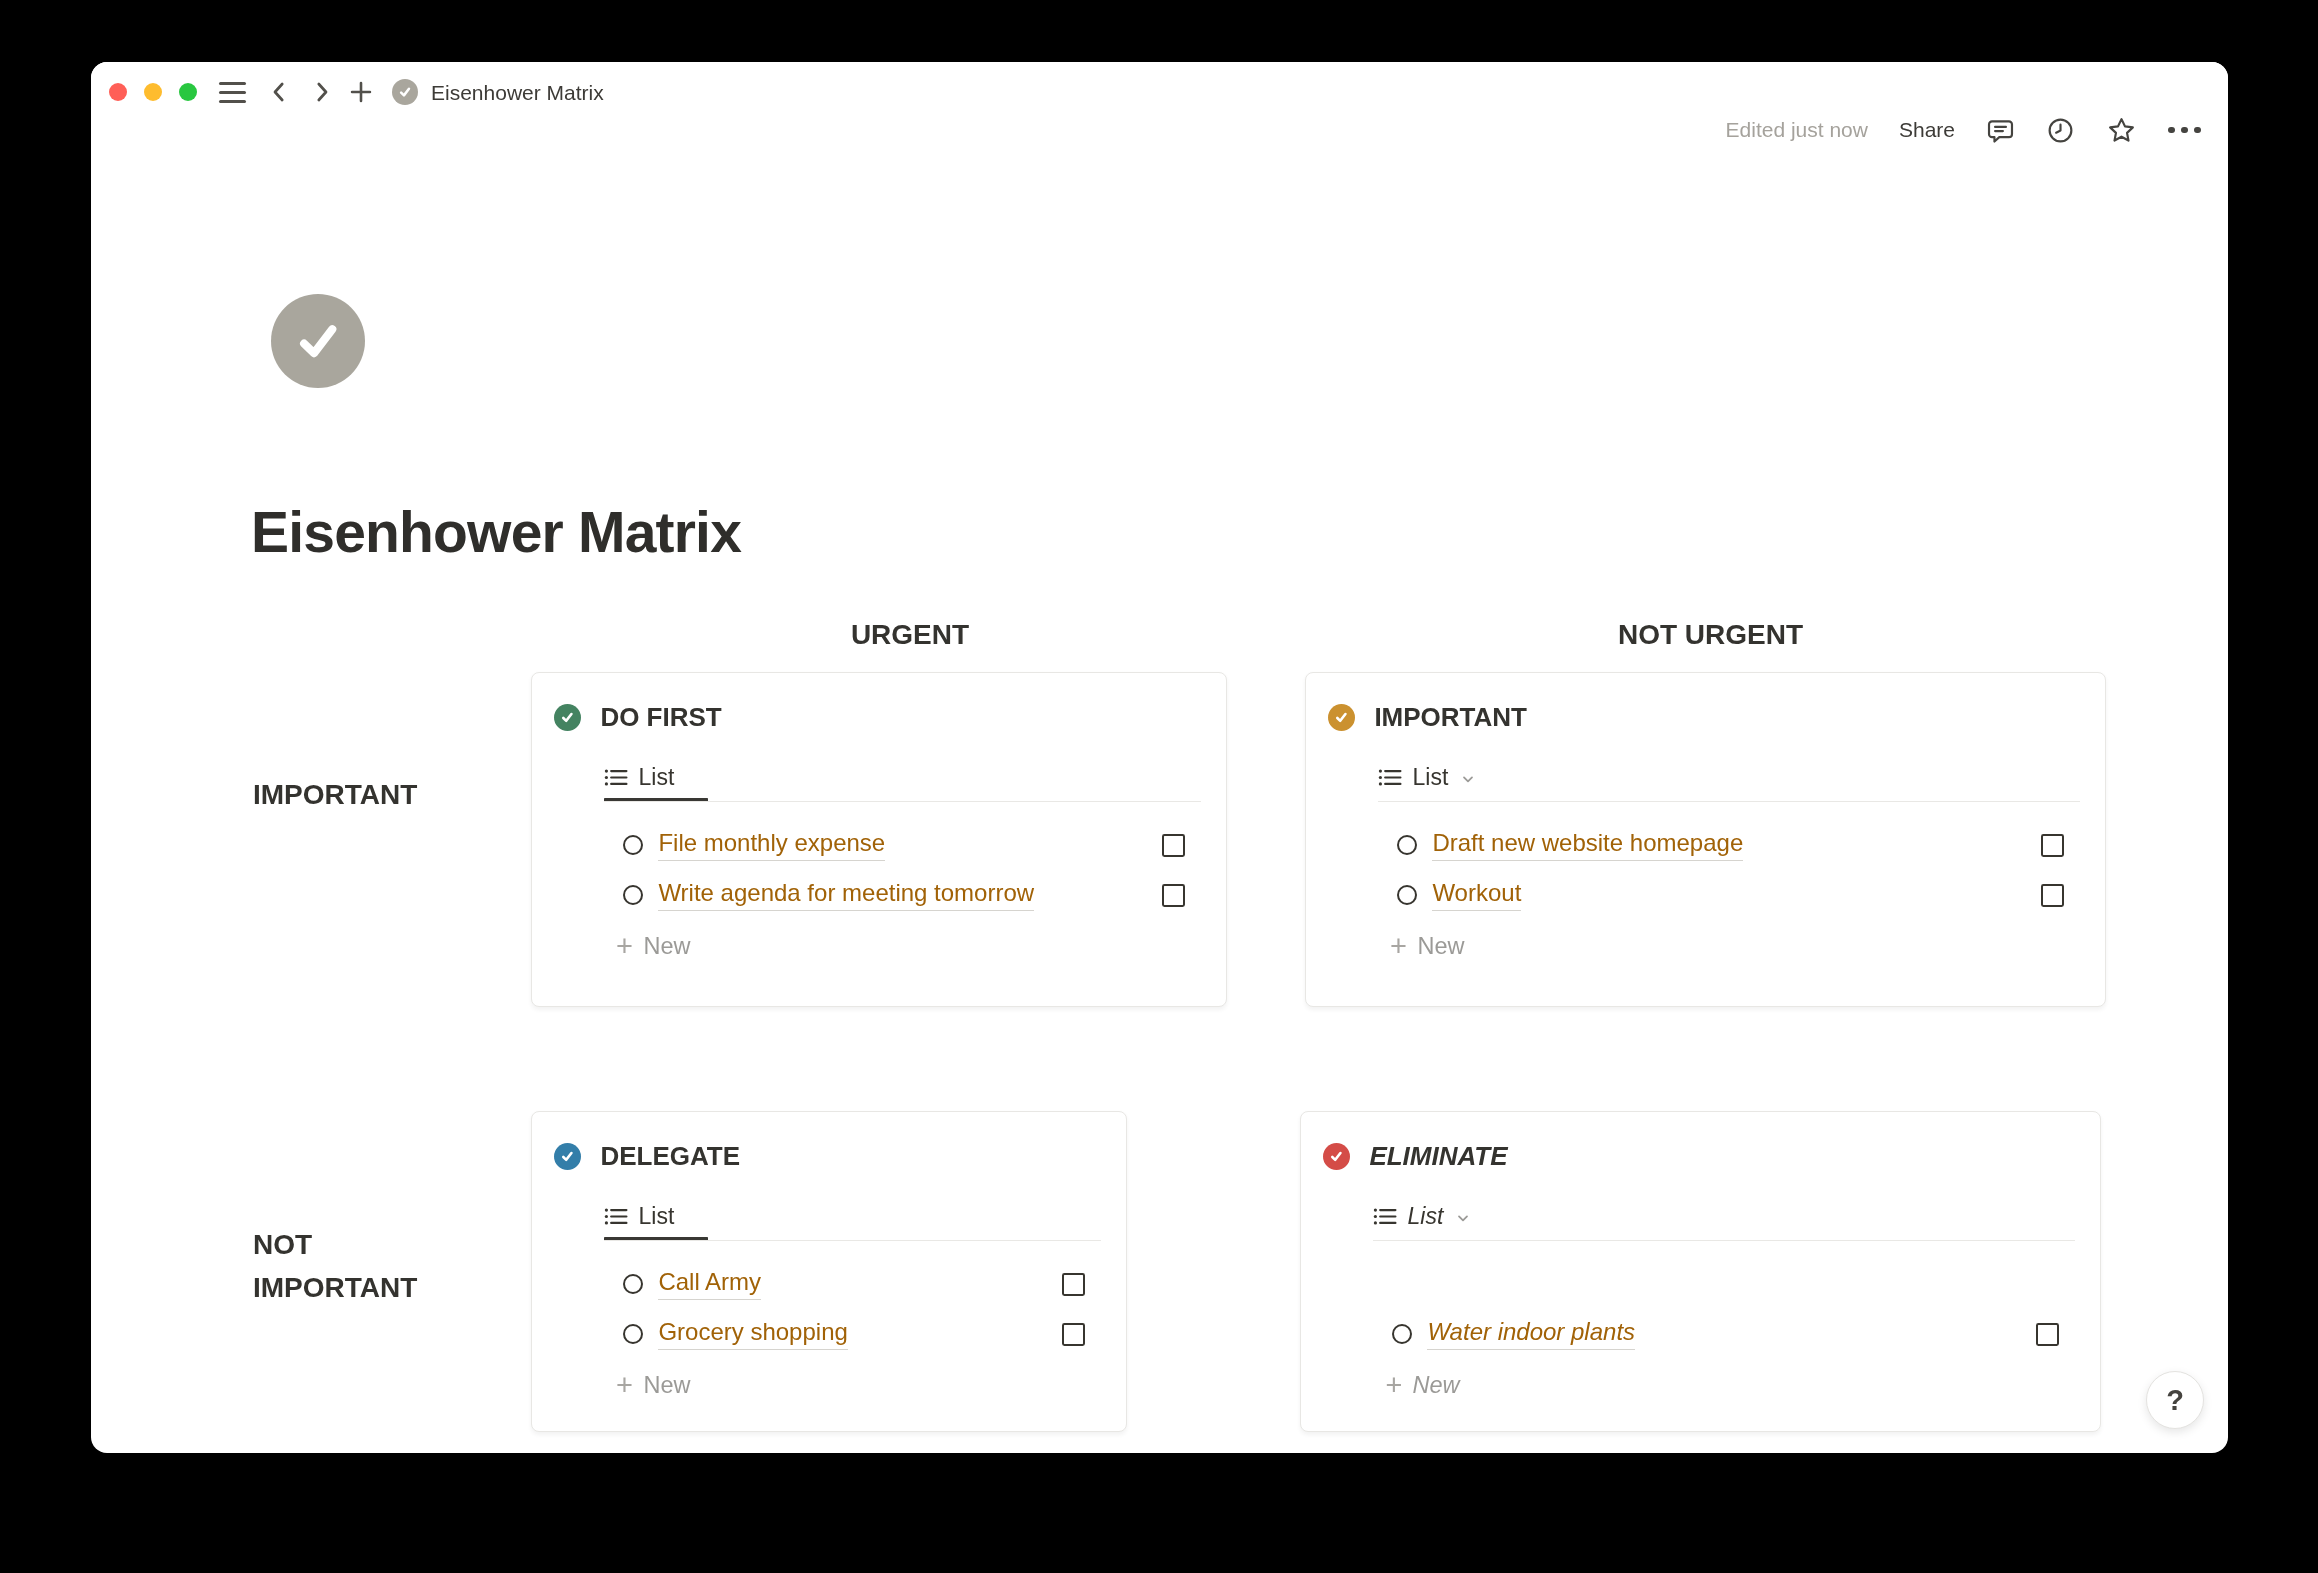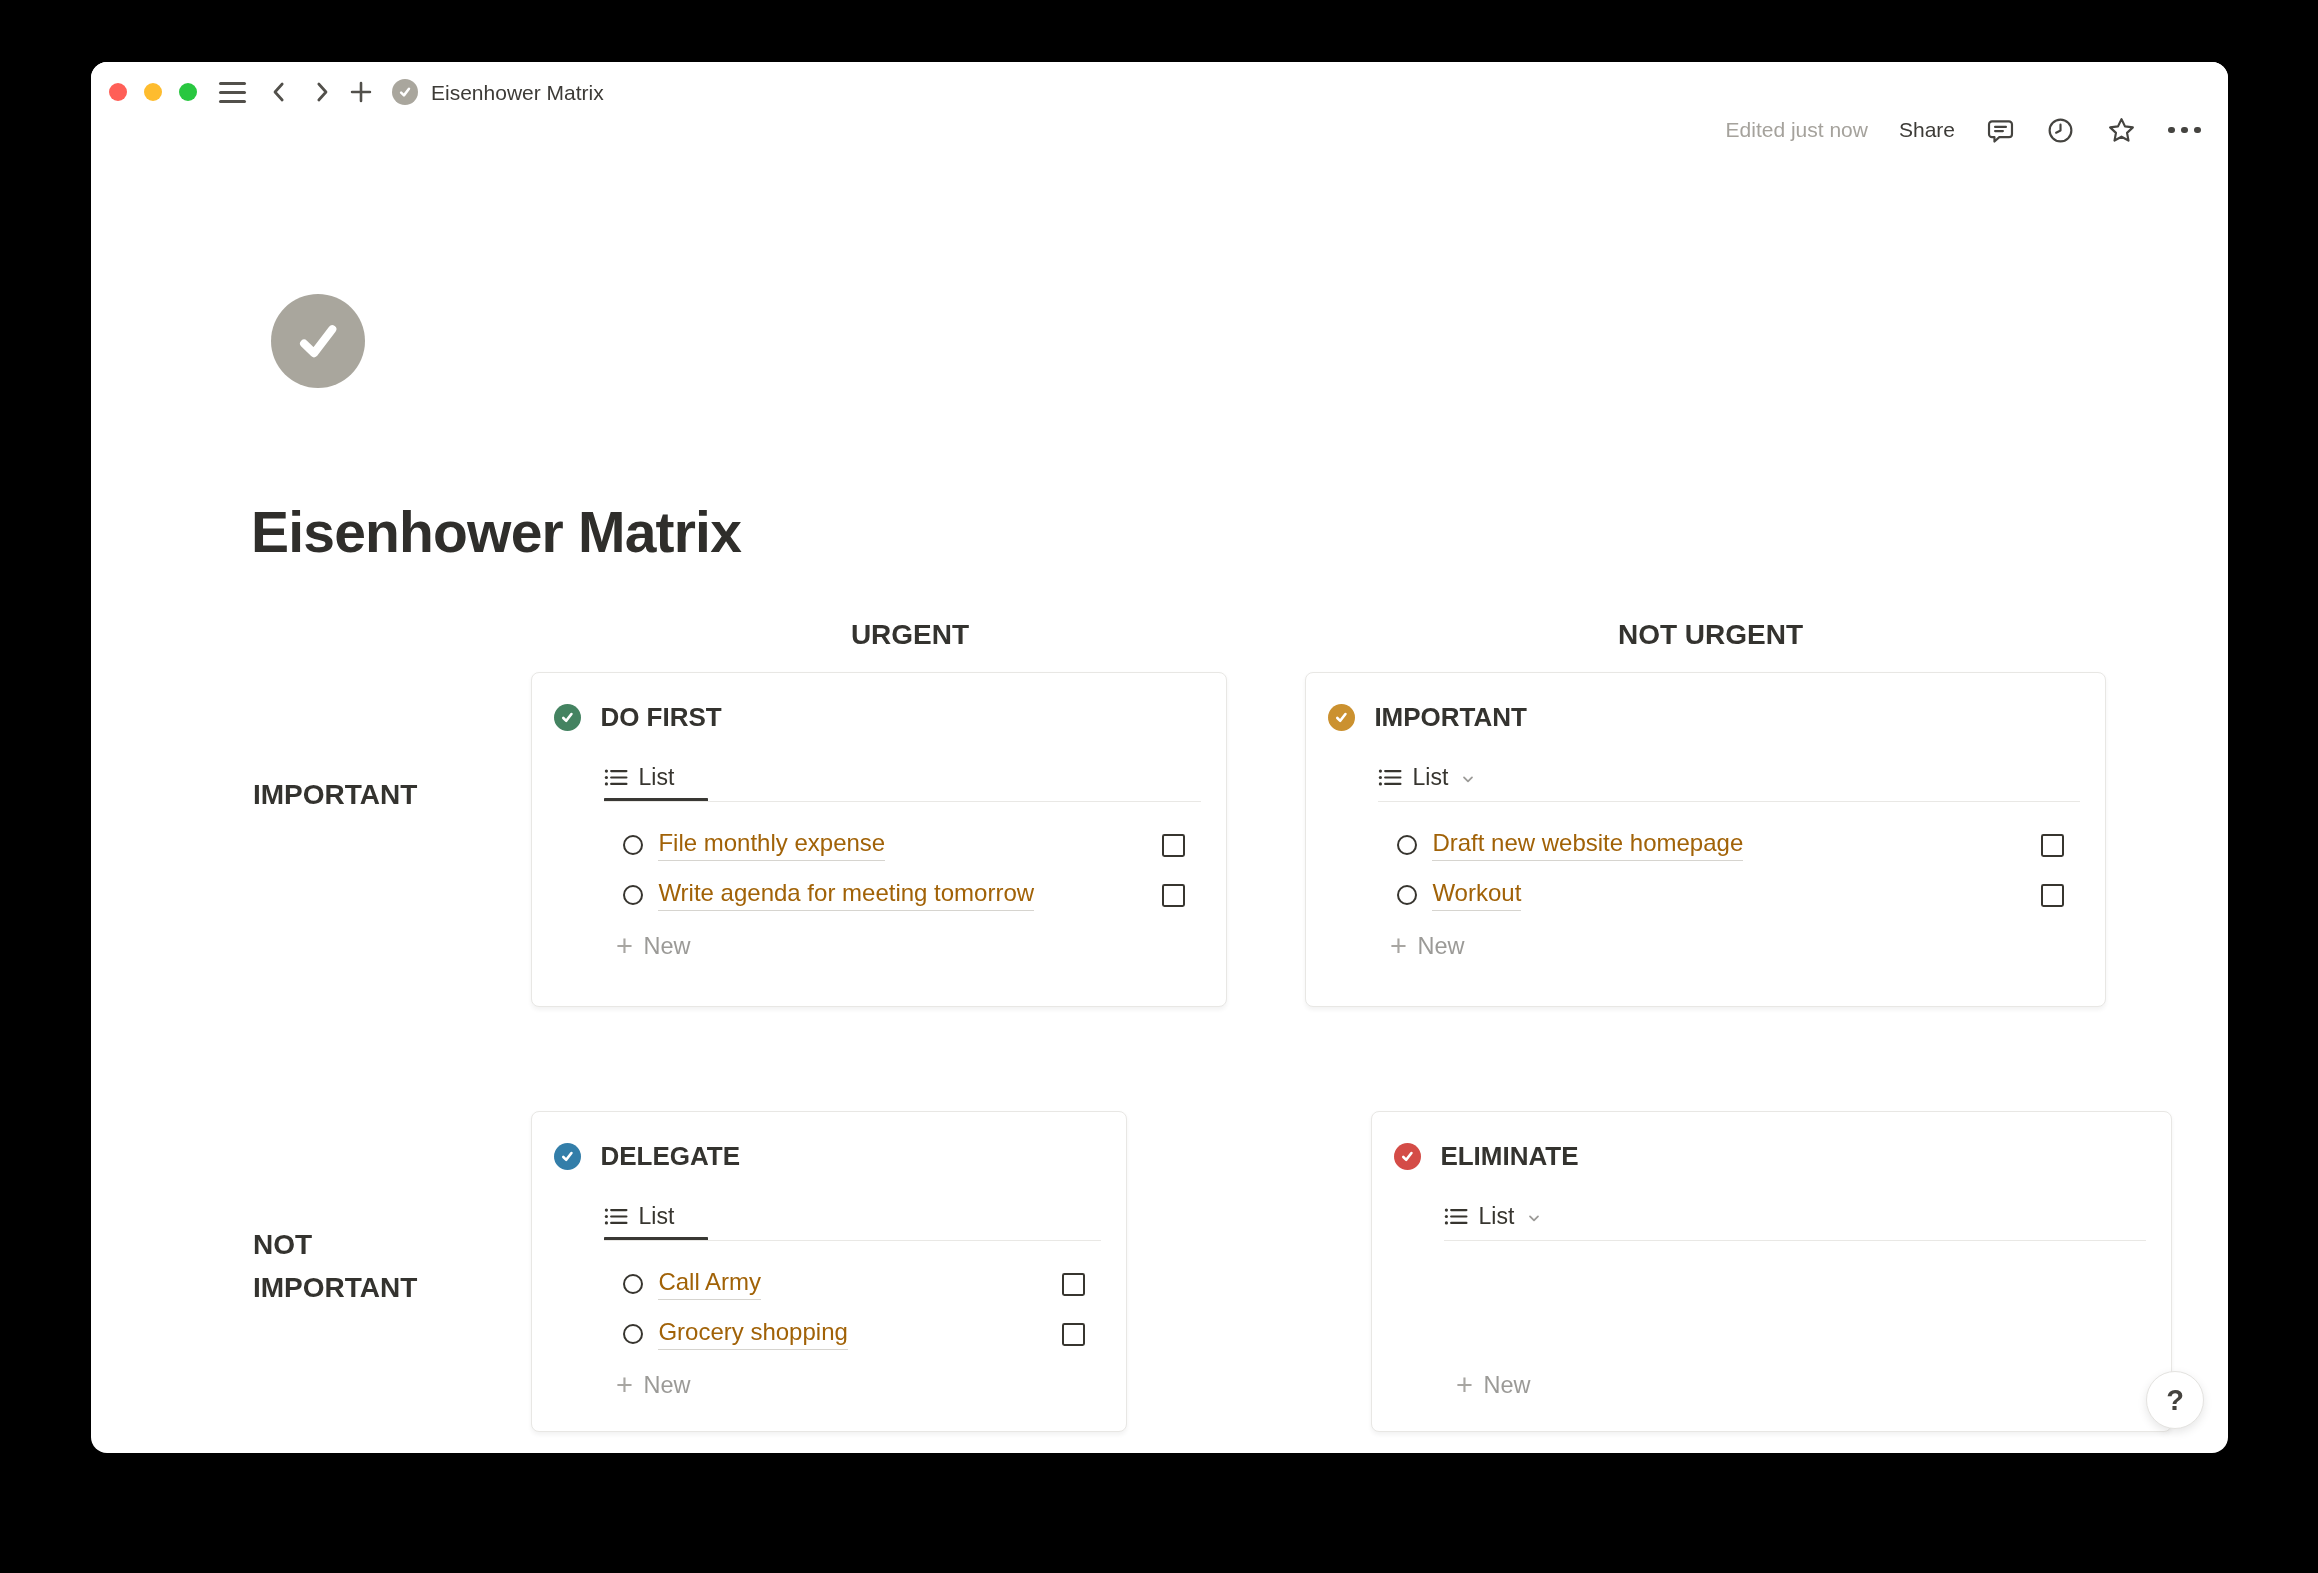--- a/index.html
+++ b/index.html
@@ -37,21 +37,21 @@
   .col-header.c1 { left:1498px; width:243px; }
   .row-header { position:absolute; left:162px; font-size:28px; font-weight:700; color:#34332f; line-height:43px; width:194px; }
   .row-header.r0 { top:711px; }
   .row-header.r1 { top:1161px; }
 
   
   .card { position:absolute; background:#fff; border:1.6px solid #e8e7e4; border-radius:8px; box-shadow:0 2.4px 4px rgba(0,0,0,0.05); }
   .card.q0 { left:440px;  top:610px;  width:696px; height:335px; }
   .card.q1 { left:1214px; top:610px;  width:801px; height:335px; }
   .card.q2 { left:440px;  top:1049px; width:596px; height:321px; }
-  .card.q3 { left:1280px; top:1049px; width:801px; height:321px; }
+  .card.q3 { left:1209px; top:1049px; width:801px; height:321px;font-style:italic; }
   .card-head { position:absolute; left:22px; top:29px; display:flex; align-items:center; gap:19.4px; }
   .quad-check { width:27px; height:27px; border-radius:50%; display:flex; align-items:center; justify-content:center; flex:none; }
   .card-title { font-size:26px; font-weight:600; color:#34332f; }
   .tab { position:absolute; left:72px; top:83px; height:42px; display:flex; align-items:center; gap:10.5px; font-size:23px; color:#37352f; }
   .list-icon { display:flex; }
   .chev-down { display:flex; margin-left:1.6px; margin-top:3.2px; }
   .divider { position:absolute; left:72px; right:25px; top:128px; border-top:1.6px solid #e9e8e5; }
   .tab-underline { position:absolute; left:72px; top:125px; width:104px; height:4px; background:#393834; border-radius:0.8px; }
   .task { position:absolute; left:91px; right:41px; height:36px; display:flex; align-items:center; }
   .task.t0 { top:154px; } .task.t1 { top:204px; }
@@ -279,20 +279,25 @@
           </svg>
       </span>
       <span>List</span>
       <span class="chev-down">
         <svg width="16" height="16" viewBox="0 0 20 20">
             <polyline points="5,8 10,13 15,8" fill="none" stroke="#9b9a97" stroke-width="2.2" stroke-linecap="round" stroke-linejoin="round"></polyline>
           </svg>
       </span>
     </div>
     <div class="divider"></div>
+    <div class="task t1">
+      <span class="task-circle"></span>
+      <span class="task-title">Water indoor plants</span>
+      <span class="task-checkbox"></span>
+    </div>
     <div class="new-row">
       <span class="new-plus">+</span>
       <span>New</span>
     </div>
   </div>
 
   <div class="help-btn">?</div>
 
 </div>
 

